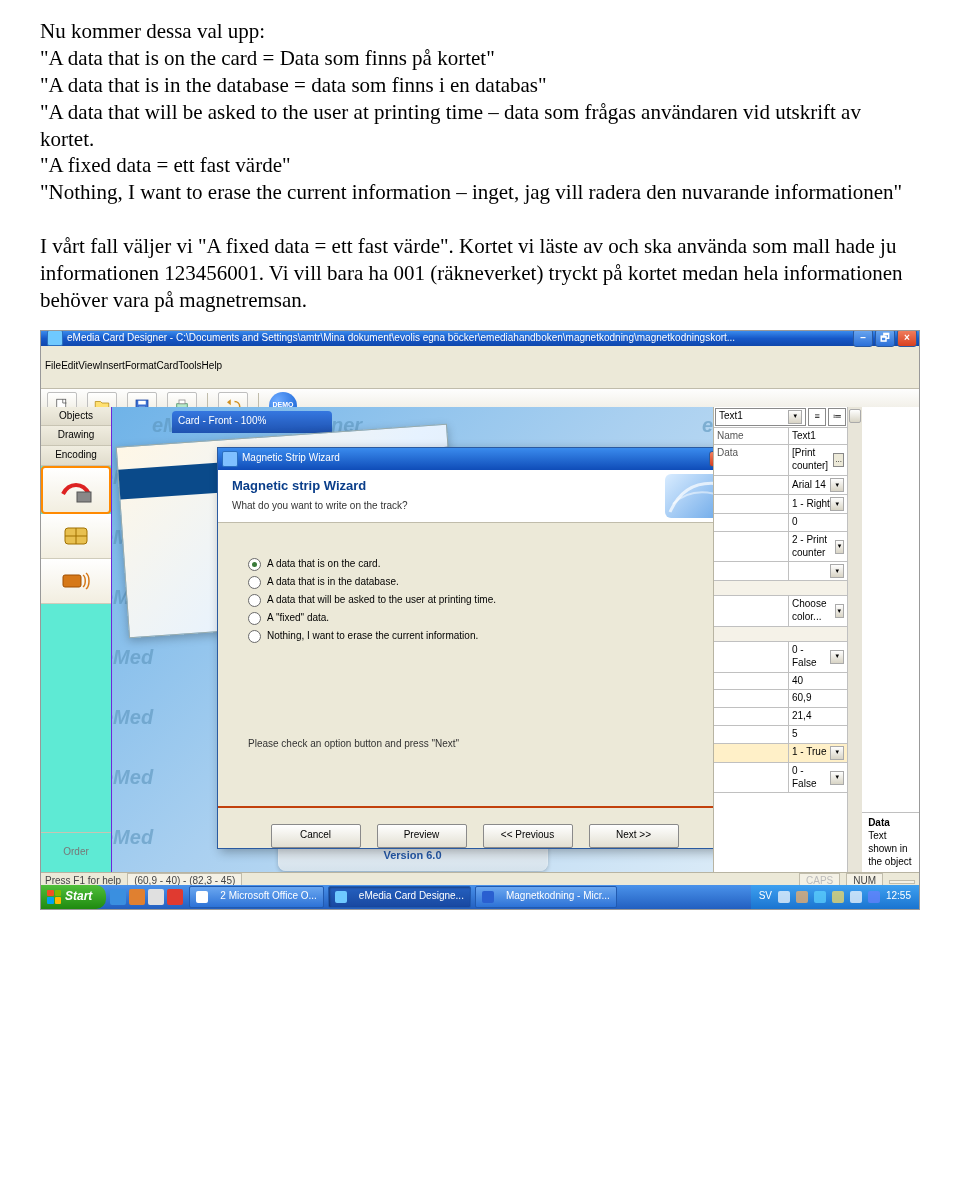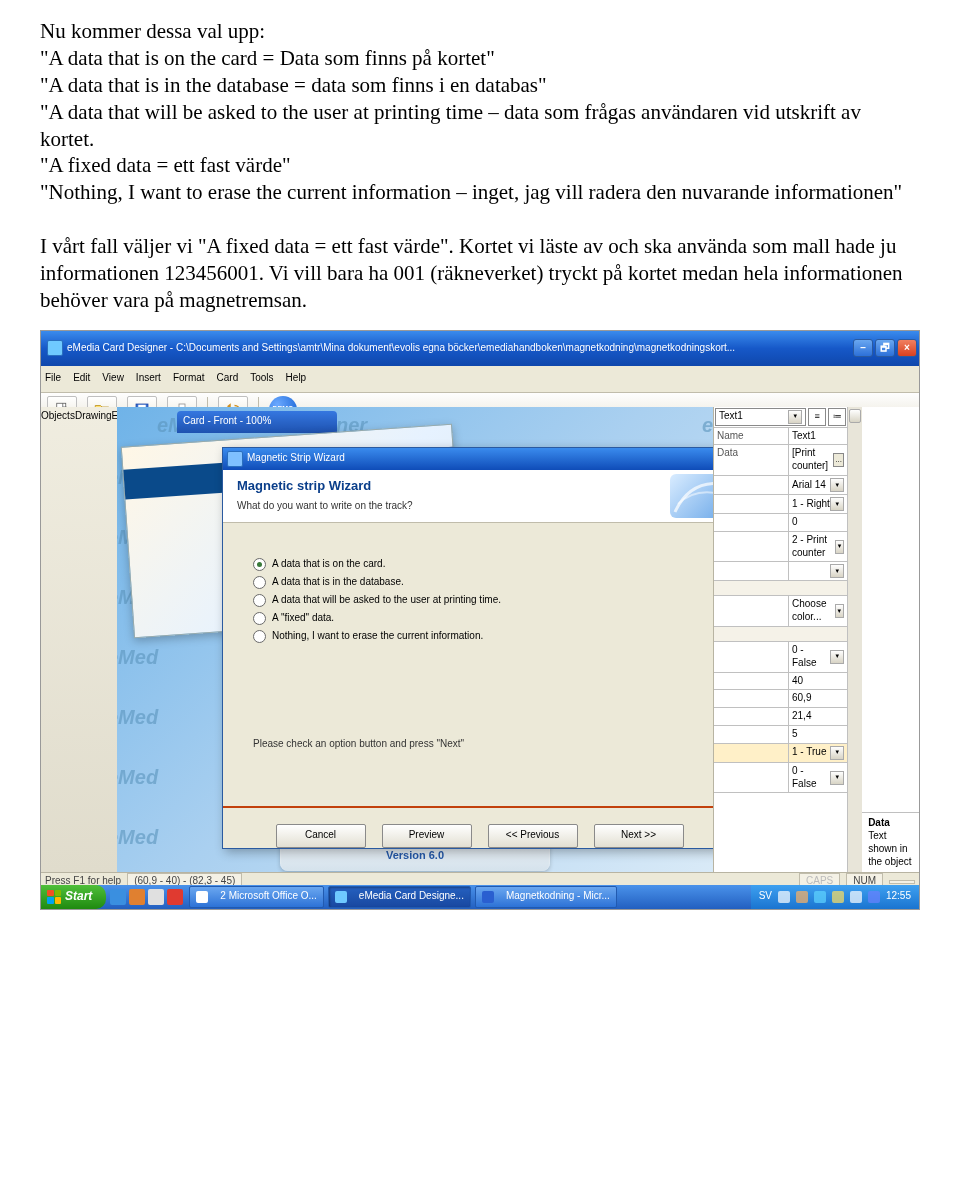--- a/index.html
+++ b/index.html
@@ -1,36 +1,36 @@
 <!DOCTYPE html>
 <html><head>
 <meta charset="utf-8">
 <style>
 html,body{margin:0;padding:0;background:#fff;font-family:"Times New Roman",serif;color:#000;width:960px}
 .doc{padding:18px 40px 10px 40px;font-size:21px;line-height:1.28}
 .screenshot{margin:16px 0 0 0;border:1px solid #999;width:878px;height:578px;font-family:Tahoma,Arial,sans-serif;font-size:10px;color:#000;position:relative;background:#ece9d8;overflow:hidden}
 
-.titlebar{height:35px;background:linear-gradient(to bottom,#3a8bed 0%,#1658c8 50%,#0f47ac 100%);display:flex;align-items:center;color:#fff;padding:0 2px}
+.titlebar{height:15px;background:linear-gradient(to bottom,#3a8bed 0%,#1658c8 50%,#0f47ac 100%);display:flex;align-items:center;color:#fff;padding:0 2px}
 .titlebar .icon{width:14px;height:14px;background:#6fc9ff;border:1px solid #2a6fbf;margin:0 4px;border-radius:2px}
 .titlebar .title{flex:1;font-size:10px;white-space:nowrap;overflow:hidden}
 .winbtns{display:flex;gap:2px}
 .winbtn{width:18px;height:16px;border:1px solid #2a5aa0;border-radius:3px;display:flex;align-items:center;justify-content:center;font-size:10px;font-weight:bold;color:#fff}
 .winbtn.min,.winbtn.max{background:linear-gradient(#6aa7f0,#2c70d8)}
 .winbtn.close{background:linear-gradient(#f08060,#d84020)}
 
-.menubar{height:18px;background:#ece9d8;border-bottom:1px solid #c0bcab;display:flex;align-items:center;padding:4px 4px;gap:12px;font-size:10px;color:#000}
+.menubar{height:18px;background:#ece9d8;border-bottom:1px solid #c0bcab;display:flex;align-items:center;padding:12px 4px;font-size:10px;color:#000}
 .menubar span{cursor:default}
 
 .toolbar{height:34px;background:linear-gradient(#fefefe,#e8e4d6);border-bottom:1px solid #b8b4a2;display:flex;align-items:center;padding:0 6px;gap:10px}
 .tbtn{width:28px;height:26px;border:1px solid #bfbfbf;border-radius:2px;background:linear-gradient(#fff,#eae6d8);display:flex;align-items:center;justify-content:center}
 .tbtn svg{width:18px;height:18px}
 .demo{width:28px;height:28px;border-radius:14px;background:radial-gradient(circle at 30% 30%,#6ba9ff,#0e5bd0);color:#fff;display:flex;align-items:center;justify-content:center;font-size:7px;font-weight:bold}
 
 .appbody{position:absolute;top:76px;left:0;right:0;bottom:36px;display:flex}
-.leftcol{width:70px;background:#5eead4;border-right:6px solid #6d28d9;display:flex;flex-direction:row}
+.leftcol{width:70px;background:#5eead4;border-right:1px solid #6d28d9;display:flex;flex-direction:column}
 .tab{font-size:10px;text-align:center;padding:3px 0;border-bottom:1px solid #c8c4b3;background:linear-gradient(#f0ede0,#e0dccc)}
 .toolcell{height:44px;display:flex;align-items:center;justify-content:center;border-bottom:1px solid #d0ccbb;background:linear-gradient(#fff,#f2eee0)}
 .toolcell.active{border:2px solid #ff8a00;border-radius:4px}
 .ordercell{margin-top:auto;height:40px;display:flex;align-items:center;justify-content:center;font-size:10px;color:#777;border-top:1px solid #c8c4b3}
 
 .canvas{flex:1;position:relative;background:linear-gradient(135deg,#6fb3e8 0%,#aad0f0 50%,#d9eaf7 100%);overflow:hidden}
 .watermark{position:absolute;color:#5b95bd;font-size:20px;font-weight:bold;font-style:italic;opacity:.6;white-space:nowrap}
 .cardwin{position:absolute;top:4px;left:60px;width:160px}
 .cardwin .cw-title{height:22px;background:linear-gradient(#3577e0,#1e52b0);color:#fff;font-size:10px;display:flex;align-items:center;padding:0 6px;border-radius:4px 4px 0 0}
 .cardpreview{position:absolute;left:10px;top:28px;width:330px;height:190px;background:linear-gradient(135deg,#fff7e6 0%,#e6f2ff 60%,#dfe8f0 100%);border:1px solid #9aa;transform:rotate(-4deg);box-shadow:0 3px 10px rgba(0,0,0,.25)}

